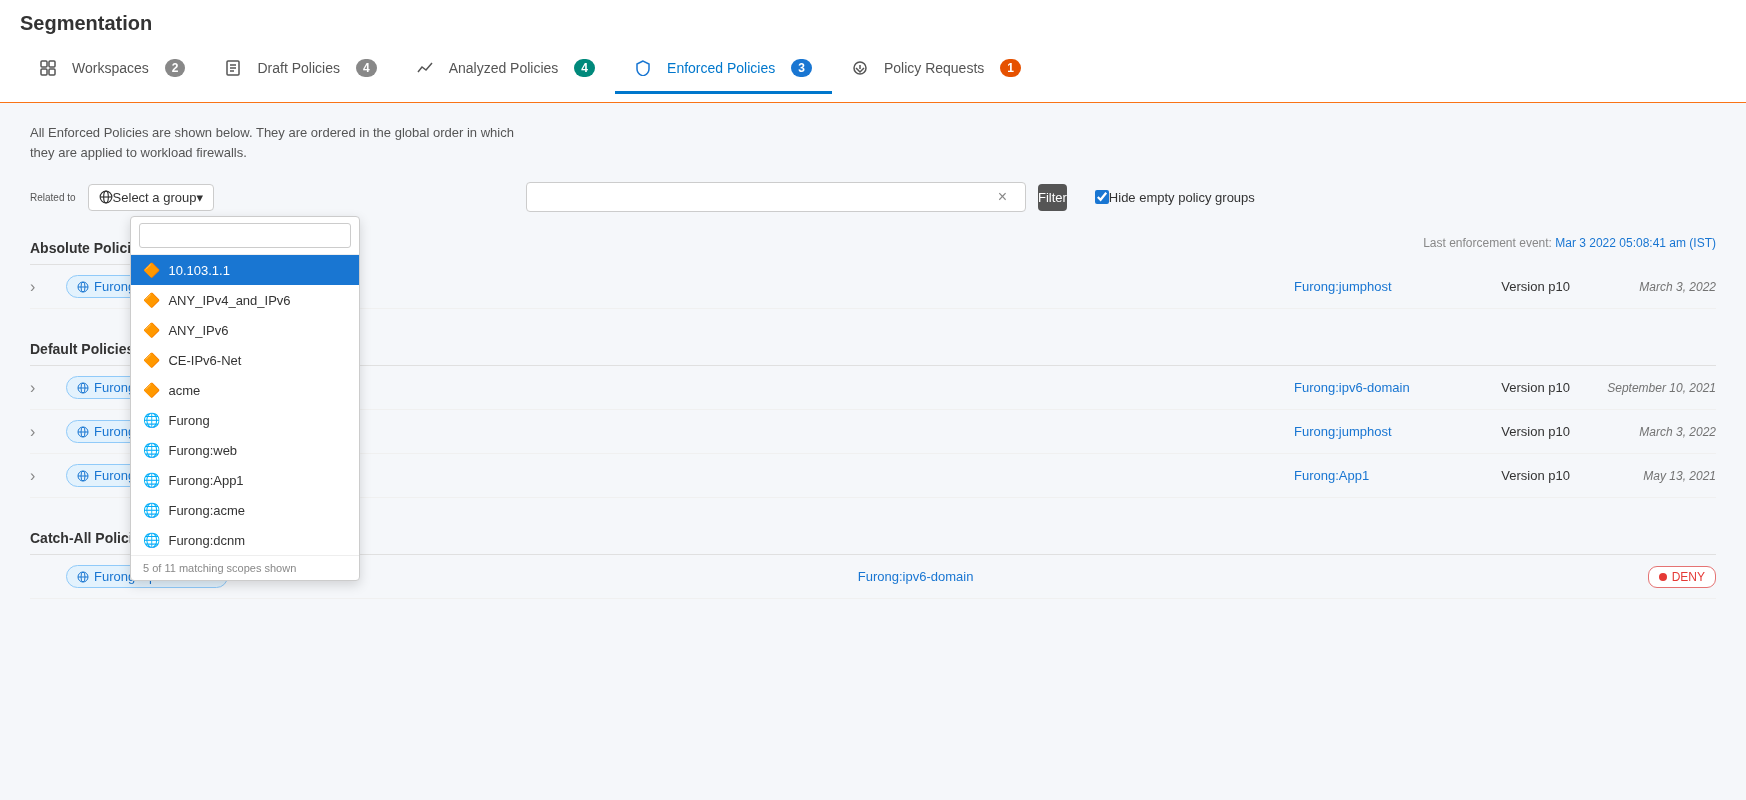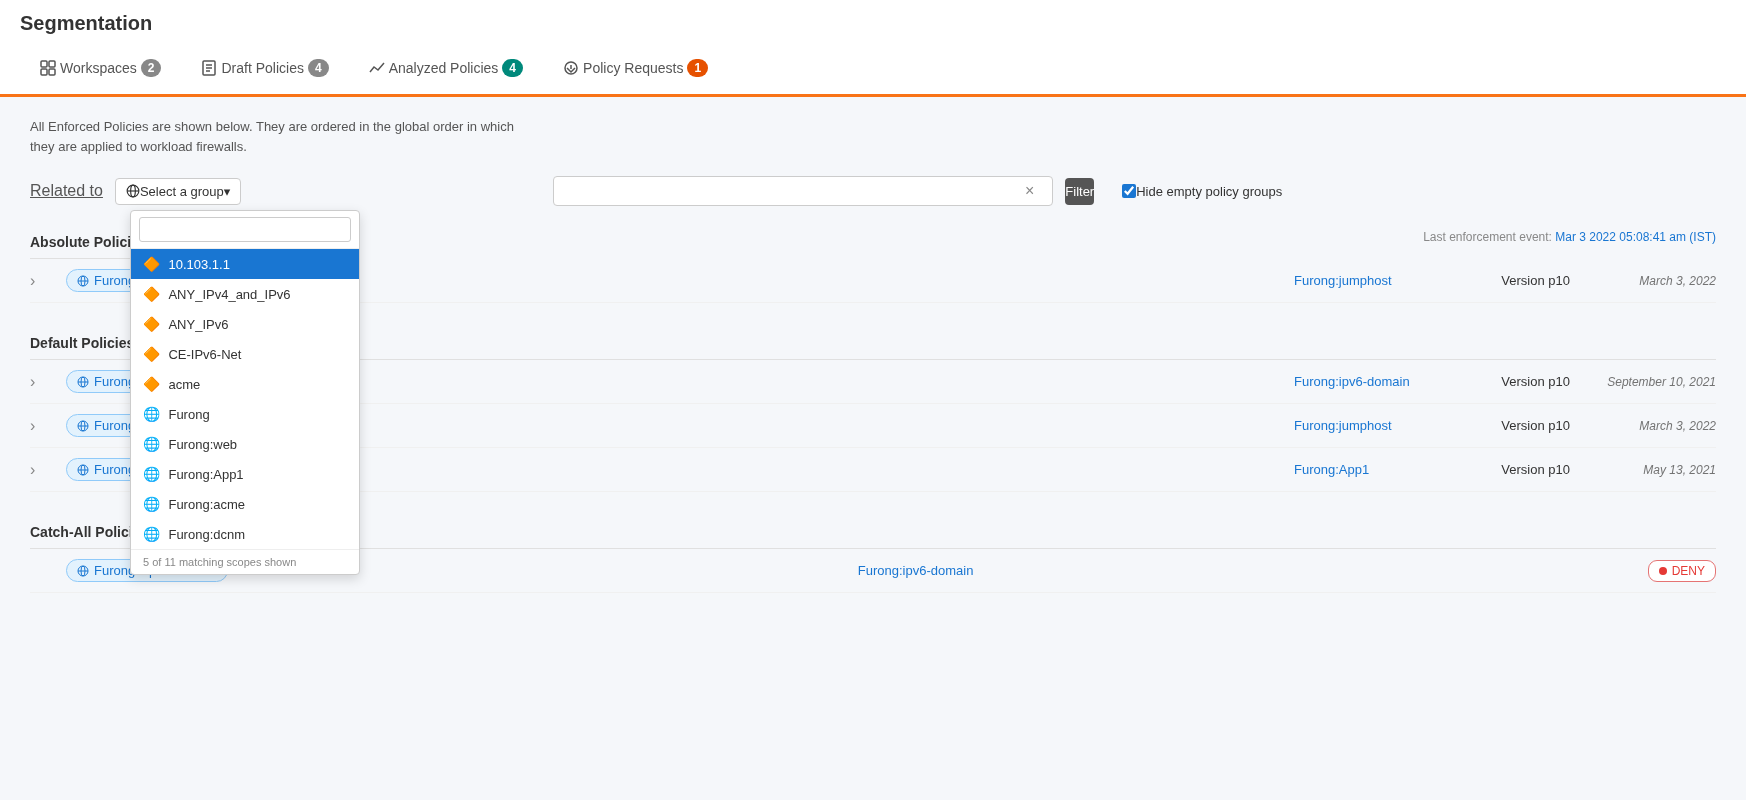--- a/index.html
+++ b/index.html
@@ -1,37 +1,37 @@
 <!DOCTYPE html>
 <html><head>
   <meta charset="utf-8">
   <style>
     * { box-sizing: border-box; margin: 0; padding: 0; }
     body { font-family: -apple-system, BlinkMacSystemFont, 'Segoe UI', sans-serif; font-size: 14px; background: #f5f7fa; color: #333; }
 
-    .page-header { padding: 12px 20px 0; background: #fff; border-bottom: 3px solid #f97316; }
+    .page-header { padding: 12px 20px 8px; background: #fff; border-bottom: 1px solid #f97316; }
     .page-title { font-size: 20px; font-weight: 600; padding-bottom: 10px; }
 
     .tabs { display: flex; border-bottom: none; }
-    .tab { display: flex; align-items: center; gap: 4px; padding: 14px 20px; cursor: pointer; font-size: 14px; color: #555; border-bottom: 3px solid transparent; white-space: nowrap; }
+    .tab { display: flex; align-items: center; gap: 16px; padding: 14px 20px; cursor: pointer; font-size: 14px; color: #555; border-bottom: 3px solid transparent; white-space: nowrap; }
     .tab.active { color: #0077cc; border-bottom: 3px solid #0077cc; font-weight: 500; }
     .tab-badge { border-radius: 10px; padding: 2px 7px; font-size: 12px; font-weight: 600; color: #fff; }
     .badge-gray { background: #888; }
     .badge-teal { background: #00897b; }
     .badge-blue { background: #1976d2; }
     .badge-orange { background: #e65100; }
 
     .tab-icon { width: 16px; height: 16px; display: inline-flex; align-items: center; justify-content: center; }
 
     .main-content { padding: 20px 30px; background: #f5f7fa; min-height: calc(100vh - 100px); }
 
     .info-text { font-size: 13px; color: #555; margin-bottom: 20px; line-height: 1.5; max-width: 500px; }
 
     .filter-row { display: flex; align-items: center; gap: 12px; margin-bottom: 16px; position: relative; }
-    .related-label { color: #555; font-size: 16px; white-space: nowrap; text-decoration: underline; }
+    .related-label { color: #555; font-size: 10px; white-space: nowrap; }
 
     .group-select-btn { display: flex; align-items: center; padding: 5px 10px; border: 1px solid #ccc; border-radius: 4px; background: #fff; cursor: pointer; font-size: 13px; color: #333; }
 
     .search-bar { display: flex; align-items: center; flex: 1; border: 1px solid #ccc; border-radius: 4px; background: #fff; padding: 5px 10px; max-width: 500px; margin-left: auto; }
     .search-bar input { border: none; outline: none; flex: 1; font-size: 13px; }
     .clear-icon { cursor: pointer; color: #888; font-size: 16px; margin-right: 8px; }
     .filter-btn { background: #555; color: #fff; border: none; border-radius: 4px; padding: 6px 0; cursor: pointer; font-size: 13px; }
 
     .hide-empty-label { display: flex; align-items: center; gap: 0; font-size: 13px; white-space: nowrap; margin-left: 16px; }
     .hide-empty-label input[type=checkbox] { accent-color: #1976d2; width: 14px; height: 14px; }
@@ -103,20 +103,29 @@
     <div class="tab">
       <span class="tab-icon">
         <svg width="16" height="16" viewBox="0 0 16 16" fill="none" stroke="currentColor" stroke-width="1.5">
             <polyline points="1,12 5,7 9,10 15,3"></polyline>
           </svg>
       </span>
       <span>Analyzed Policies</span>
       <span class="tab-badge badge-teal">4</span>
     </div>
 
+    <div class="tab active">
+      <span class="tab-icon">
+        <svg width="16" height="16" viewBox="0 0 16 16" fill="none" stroke="#1976d2" stroke-width="1.5">
+            <path d="M8 1L2 4v5c0 3.3 2.5 5.7 6 7 3.5-1.3 6-3.7 6-7V4L8 1z"></path>
+          </svg>
+      </span>
+      <span>Enforced Policies</span>
+      <span class="tab-badge badge-blue">3</span>
+    </div>
 
     <div class="tab">
       <span class="tab-icon">
         <svg width="16" height="16" viewBox="0 0 16 16" fill="none" stroke="currentColor" stroke-width="1.5">
             <path d="M2 8a6 6 0 1 0 12 0A6 6 0 0 0 2 8z"></path>
             <path d="M8 5v4M12 8l-4 4-4-4"></path>
           </svg>
       </span>
       <span>Policy Requests</span>
       <span class="tab-badge badge-orange">1</span>

